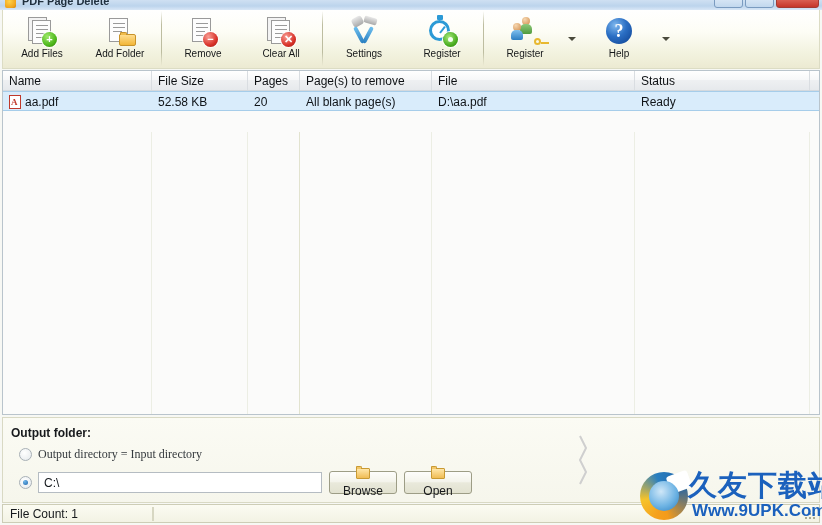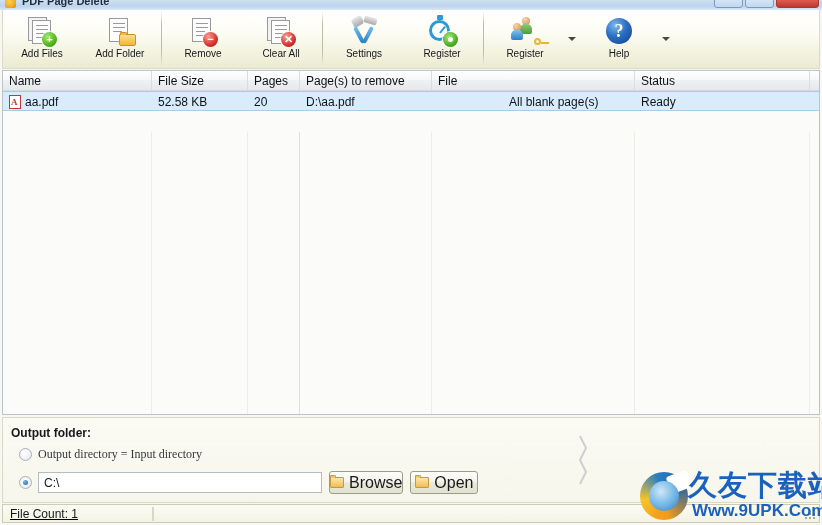--- a/index.html
+++ b/index.html
@@ -447,23 +447,24 @@
     min-width: 68px;
     margin-left: 7px;
     background: linear-gradient(to bottom, #fdfdfb 0%, #f4f4ec 45%, #e9e9db 52%, #e2e2d0 100%);
     border: 1px solid #9d9d86;
     border-radius: 3px;
     box-sizing: border-box;
     display: flex;
     align-items: center;
     justify-content: center;
     gap: 5px;
-    font-size: 16px;
+    font-size: 12px;
     color: #17191c;
     cursor: default;
+    flex-direction: column;
   }
   .btn-folder {
     width: 14px; height: 11px;
     position: relative;
     background: linear-gradient(to bottom, #ffe6a8 0%, #f0bd55 100%);
     border: 1px solid #c99a33;
     border-radius: 1px;
     box-sizing: border-box;
     flex: none;
   }
@@ -529,21 +530,20 @@
   
   .statusbar {
     position: absolute;
     left: 2px; top: 504px;
     width: 818px; height: 19px;
     background: linear-gradient(to bottom, #fbfbf2 0%, #f3f3e4 100%);
     border: 1px solid #cdcdb6;
     box-sizing: border-box;
     display: flex;
     align-items: center;
-    text-decoration: underline;
   }
   .sb-cell {
     font-size: 12px;
     color: #15181b;
     padding-left: 7px;
     box-sizing: border-box;
     white-space: nowrap;
     height: 17px;
     display: flex;
     align-items: center;
@@ -755,22 +755,22 @@
       <div class="lv-th" style="width:175px">Status</div>
     </div>
 
     <div class="lv-row">
       <div class="lv-td" style="width:149px">
         <span class="pdf-ico"></span>
         <span>aa.pdf</span>
       </div>
       <div class="lv-td" style="width:96px">52.58 KB</div>
       <div class="lv-td" style="width:52px">20</div>
+      <div class="lv-td" style="width:132px">All blank page(s)</div>
       <div class="lv-td" style="width:203px">D:\aa.pdf</div>
-      <div class="lv-td" style="width:132px">All blank page(s)</div>
       <div class="lv-td" style="width:175px">Ready</div>
     </div>
 
     <div class="lv-body">
       <div class="col-line" style="left:148px"></div>
       <div class="col-line" style="left:244px"></div>
       <div class="col-line strong" style="left:296px"></div>
       <div class="col-line" style="left:428px"></div>
       <div class="col-line" style="left:631px"></div>
       <div class="col-line" style="left:806px"></div>

